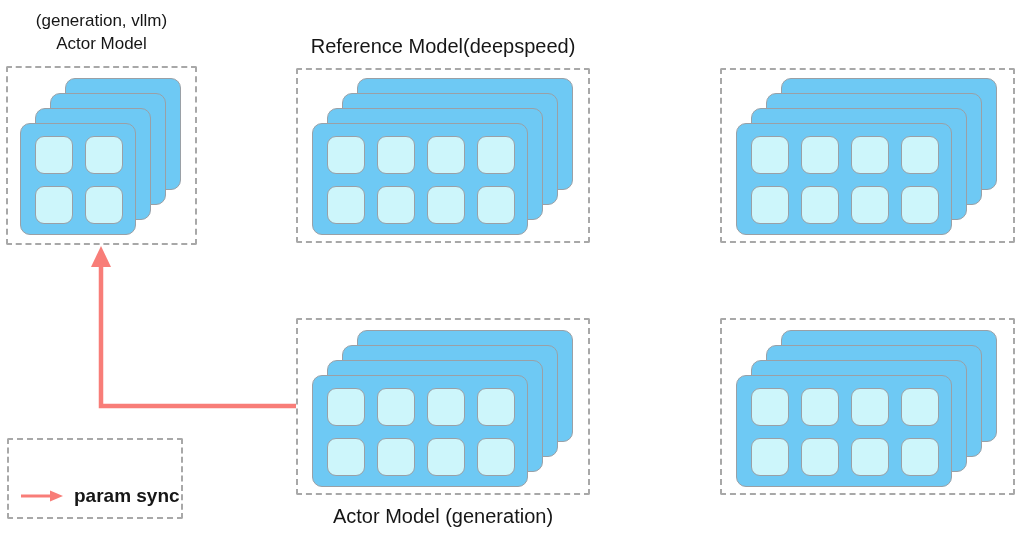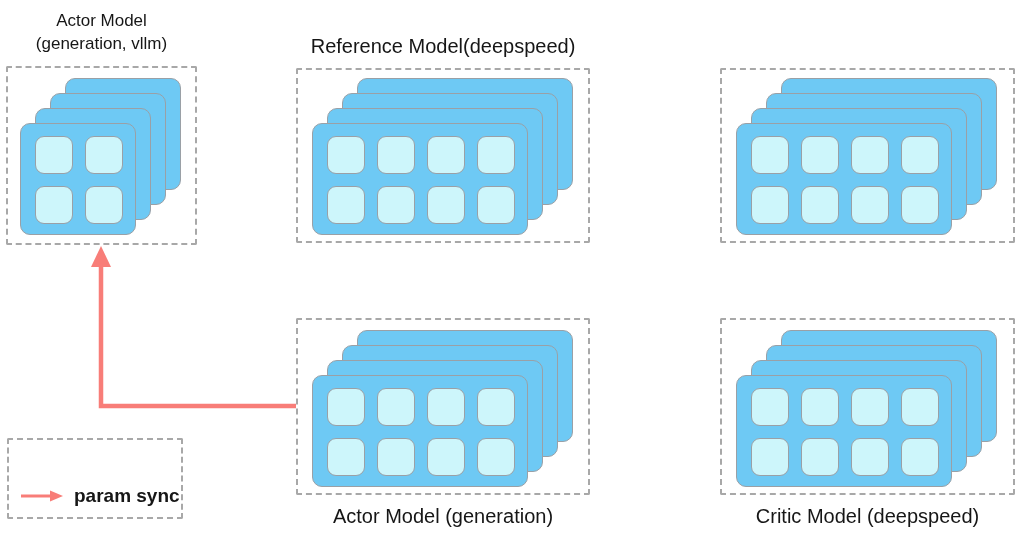--- a/index.html
+++ b/index.html
@@ -70,22 +70,22 @@
 <body>
 
 <div class="canvas">
 
   <svg class="arrow-svg" width="1032" height="546" viewBox="0 0 1032 546">
     <path d="M296,406 L101,406 L101,264"></path>
     <polygon points="91,267 111,267 101,246"></polygon>
   </svg>
 
   <div class="model-title m1-title">
+    <div>(generation, vllm)</div>
     <div>Actor Model</div>
-    <div>(generation, vllm)</div>
   </div>
   <div class="model-box m1-box">
     <div class="stack" style="width: 161px; height: 157px;">
         <div class="gpu-card" style="left: 45px; bottom: 45px; width: 116px; height: 112px; z-index: 1;"></div>
         <div class="gpu-card" style="left: 30px; bottom: 30px; width: 116px; height: 112px; z-index: 2;"></div>
         <div class="gpu-card" style="left: 15px; bottom: 15px; width: 116px; height: 112px; z-index: 3;"></div>
         <div class="gpu-card front" style="left: 0px; bottom: 0px; width: 116px; height: 112px; z-index: 4; display: grid; grid-template-columns: repeat(2, 38px); grid-auto-rows: 38px; gap: 12px; padding: 12px 14px;">
           <div class="gpu-cell"></div>
           <div class="gpu-cell"></div>
           <div class="gpu-cell"></div>
@@ -160,21 +160,20 @@
           <div class="gpu-cell"></div>
           <div class="gpu-cell"></div>
           <div class="gpu-cell"></div>
           <div class="gpu-cell"></div>
           <div class="gpu-cell"></div>
           <div class="gpu-cell"></div>
           <div class="gpu-cell"></div>
         </div>
       </div>
   </div>
-  <div class="model-title m5-title">Critic Model (deepspeed)</div>
 
   <div class="legend-box">
     <div class="legend-row">
       <svg class="legend-arrow" width="46" height="16" viewBox="0 0 46 16">
         <line x1="2" y1="8" x2="31" y2="8"></line>
         <polygon points="31,2.5 31,13.5 44,8"></polygon>
       </svg>
       <span class="legend-label">param sync</span>
     </div>
   </div>

